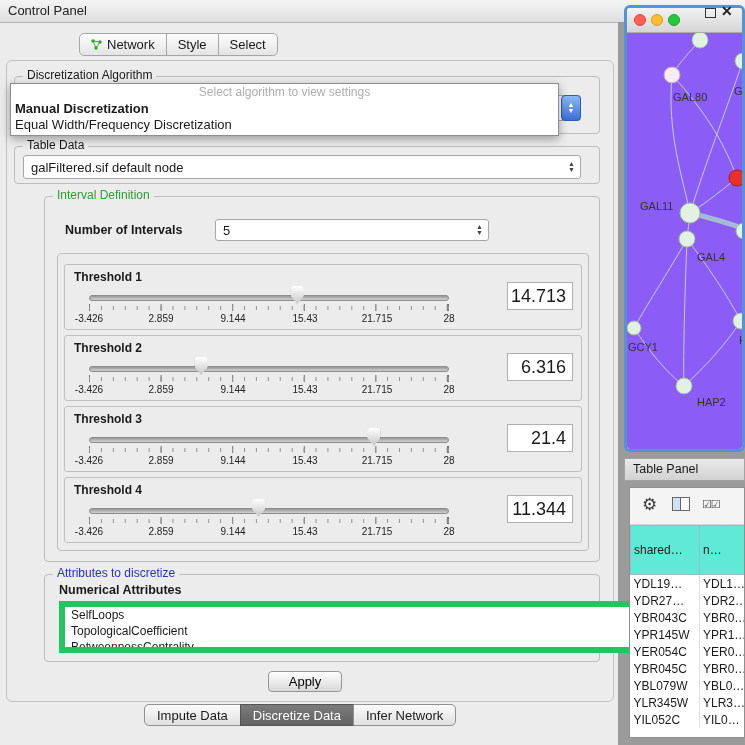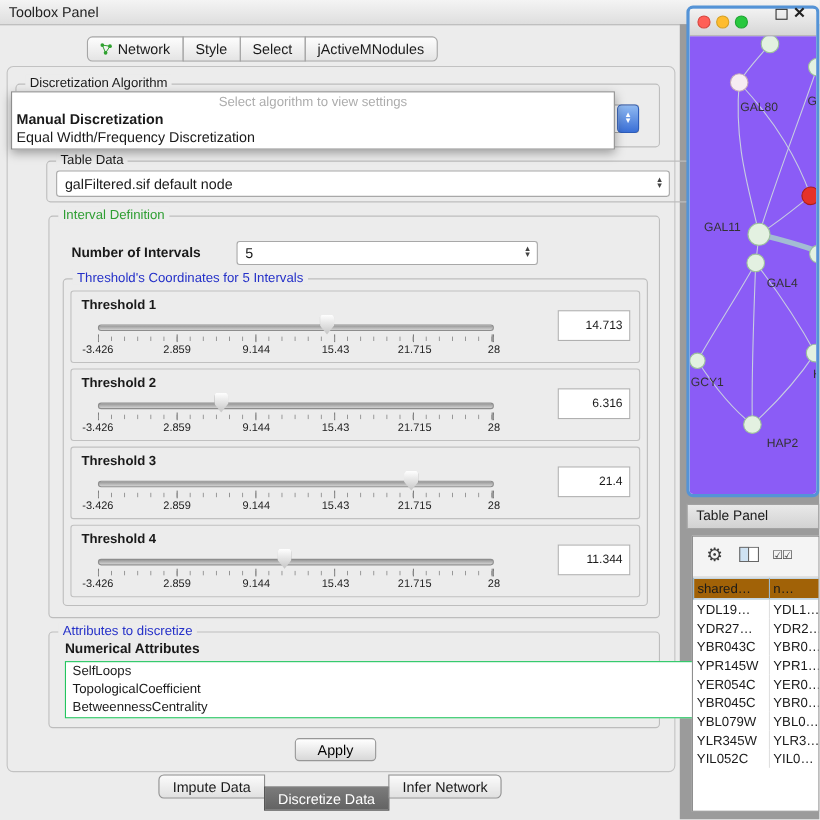--- a/index.html
+++ b/index.html
@@ -67,43 +67,43 @@
   .ruler{position:absolute;left:0;right:0;top:21px;height:7px;}
   .majors{position:absolute;left:0;right:0;top:0;height:7px;border-right:1px solid #707070;
     background-image:linear-gradient(90deg,#707070 0 1px,transparent 1px);
     background-size:calc((100% - 1px) / 5) 100%;}
   .minors{position:absolute;left:0;right:0;top:2px;height:4px;border-right:1px solid #929292;
     background-image:linear-gradient(90deg,#929292 0 1px,transparent 1px);
     background-size:calc((100% - 1px) / 30) 100%;}
   .slabels{position:absolute;left:0;right:0;top:30px;height:11px;font-size:10px;color:#222;}
   .slabels span{position:absolute;transform:translateX(-50%);white-space:nowrap;}
   .vbox{position:absolute;right:8px;top:17px;width:66px;height:28px;background:#fff;
-    border:1px solid #b0b0b0;font-size:11px;text-align:right;line-height:26px;
+    border:1px solid #b0b0b0;font-size:18px;text-align:right;line-height:26px;
     padding-right:6px;box-sizing:border-box;}
 
   
   .attr-title{position:absolute;left:14px;top:8px;font-size:12.5px;font-weight:bold;}
   .attr-list{position:absolute;left:14px;top:26px;width:628px;height:52px;background:#fff;
-    border:1px solid #22c55e;overflow:hidden;box-sizing:border-box;}
+    border:6px solid #22c55e;overflow:hidden;box-sizing:border-box;}
   .attr-item{font-size:12px;line-height:16px;padding-left:6px;white-space:nowrap;}
   .scrollbar{position:absolute;right:0;top:0;bottom:0;width:14px;background:#f0f0f0;
     border-left:1px solid #cfcfcf;box-sizing:border-box;}
   .sthumb{position:absolute;left:1px;top:2px;width:10px;height:26px;border-radius:5px;
     background:linear-gradient(90deg,#b3c6de,#8fadce);border:1px solid #7f9bbd;box-sizing:border-box;}
 
   
   .apply{position:absolute;left:268px;top:671px;width:74px;height:21px;
     border:1px solid #979797;border-radius:4px;font-size:13px;font-family:inherit;
     background:linear-gradient(#ffffff,#d8d8d8);}
   .bottomtabs{position:absolute;left:145px;top:704px;display:flex;}
   .btab{height:22px;box-sizing:border-box;padding:3px 12px;font-size:13px;
     border:1px solid #8f8f8f;margin-left:-1px;background:linear-gradient(#fbfbfb,#e0e0e0);}
   .btab:first-child{border-radius:5px 0 0 5px;}
   .btab:last-child{border-radius:0 5px 5px 0;}
-  .btab.selected{background:linear-gradient(#7b7b7b,#636363);color:#fff;border-color:#555;margin-top:11px;}
+  .btab.selected{background:linear-gradient(#7b7b7b,#636363);color:#fff;border-color:#555;}
 
   
   .netwin{position:absolute;left:624px;top:5px;width:121px;height:447px;box-sizing:border-box;
     border:3px solid #5493d6;border-radius:6px;background:#fff;overflow:hidden;z-index:20;}
   .net-title{height:24px;background:linear-gradient(#f2f2f2,#d6d6d6);
     border-bottom:1px solid #aaa;position:relative;}
   .tl{position:absolute;top:6px;width:12px;height:12px;border-radius:50%;box-sizing:border-box;}
   .tl.red{left:7px;background:#ff5f57;border:1px solid #d8453e;}
   .tl.yellow{left:24px;background:#febc2e;border:1px solid #d6a023;}
   .tl.green{left:41px;background:#28c83e;border:1px solid #1ea432;}
@@ -119,84 +119,80 @@
     background:linear-gradient(#e9e9e9,#d2d2d2);border:1px solid #a2a2a2;
     font-size:12.5px;line-height:21px;}
   .tpbar span{margin-left:8px;}
   .tablewin{position:absolute;left:629px;top:487px;width:116px;height:251px;box-sizing:border-box;
     background:#fff;border:1px solid #8f8f8f;overflow:hidden;}
   .ttools{position:relative;height:36px;background:#f4f4f4;border-bottom:1px solid #d5d5d5;}
   .gear{position:absolute;left:12px;top:6px;font-size:17px;color:#3c3c3c;}
   .colicon{position:absolute;left:42px;top:9px;}
   .chks{position:absolute;left:72px;top:10px;font-size:11px;color:#444;letter-spacing:-1px;}
   .tgrid table{border-collapse:collapse;table-layout:fixed;width:150px;font-size:12px;}
-  .tgrid th{width:62px;background:#a16207;border:1px solid #9db9cc;font-weight:normal;
-    text-align:left;padding:1px 3px;height:16px;overflow:hidden;white-space:nowrap;}
+  .tgrid th{width:62px;background:#5eead4;border:1px solid #9db9cc;font-weight:normal;
+    text-align:left;padding:16px 3px;height:16px;overflow:hidden;white-space:nowrap;}
   .tgrid th+th{width:88px;}
   .tgrid td{padding:1px 3px;height:15px;border-right:1px solid #e0e0e0;
     overflow:hidden;white-space:nowrap;}
 </style>
 </head>
 <body>
 
 <div class="titlebar">
-  <span class="ttl">Toolbox Panel</span>
+  <span class="ttl">Control Panel</span>
 </div>
 
 <div class="rightbg"></div>
 
 <div class="toptabs">
     <div class="ttab">
       <svg width="11" height="11" viewBox="0 0 11 11">
         <path d="M2 2L9 3L5 9Z" fill="none" stroke="#2fa12f" stroke-width="0.9"></path>
         <circle cx="2" cy="2" r="1.7" fill="#2fa12f"></circle>
         <circle cx="9" cy="3" r="1.7" fill="#2fa12f"></circle>
         <circle cx="5" cy="9" r="1.7" fill="#2fa12f"></circle>
       </svg>
       <span>Network</span>
     </div>
     <div class="ttab">
       <span>Style</span>
     </div>
     <div class="ttab">
       <span>Select</span>
     </div>
-    <div class="ttab">
-      <span>jActiveMNodules</span>
-    </div>
   </div>
 
 <div class="contentframe"></div>
 
 <div class="group" style="left:14px;top:76px;width:586px;height:58px;">
   <span class="gtitle">Discretization Algorithm</span>
   <div class="combo" style="left:8px;top:18px;width:558px;height:26px;">
     <span class="bluecap">
       <span class="arrows">▲<br>▼</span>
     </span>
   </div>
 </div>
 
-<div class="group" style="left:14px;top:146px;width:586px;height:38px;margin-left:28px;">
+<div class="group" style="left:14px;top:146px;width:586px;height:38px;">
   <span class="gtitle">Table Data</span>
   <div class="combo" style="left:8px;top:8px;width:558px;height:24px;">
     <span class="cval">galFiltered.sif default node</span>
     <span class="arrows">▲<br>▼</span>
   </div>
 </div>
 
 <div class="group" style="left:44px;top:196px;width:556px;height:366px;">
   <span class="gtitle green">Interval Definition</span>
   <span class="nint-label">Number of Intervals</span>
   <div class="combo" style="left:170px;top:22px;width:274px;height:22px;">
     <span class="cval">5</span>
     <span class="arrows">▲<br>▼</span>
   </div>
   <div class="group" style="left:12px;top:56px;width:532px;height:298px;">
-    <span class="gtitle blue">Threshold's Coordinates for 5 Intervals</span>
     <div style="position:absolute;left:6px;top:10px;">
         <div class="tbox">
           <div class="tlabel">Threshold 1</div>
           <div class="slider">
             <div class="track"></div>
             <div class="thumb" style="left:57.72%"></div>
             <div class="ruler">
               <div class="majors"></div>
               <div class="minors"></div>
             </div>

